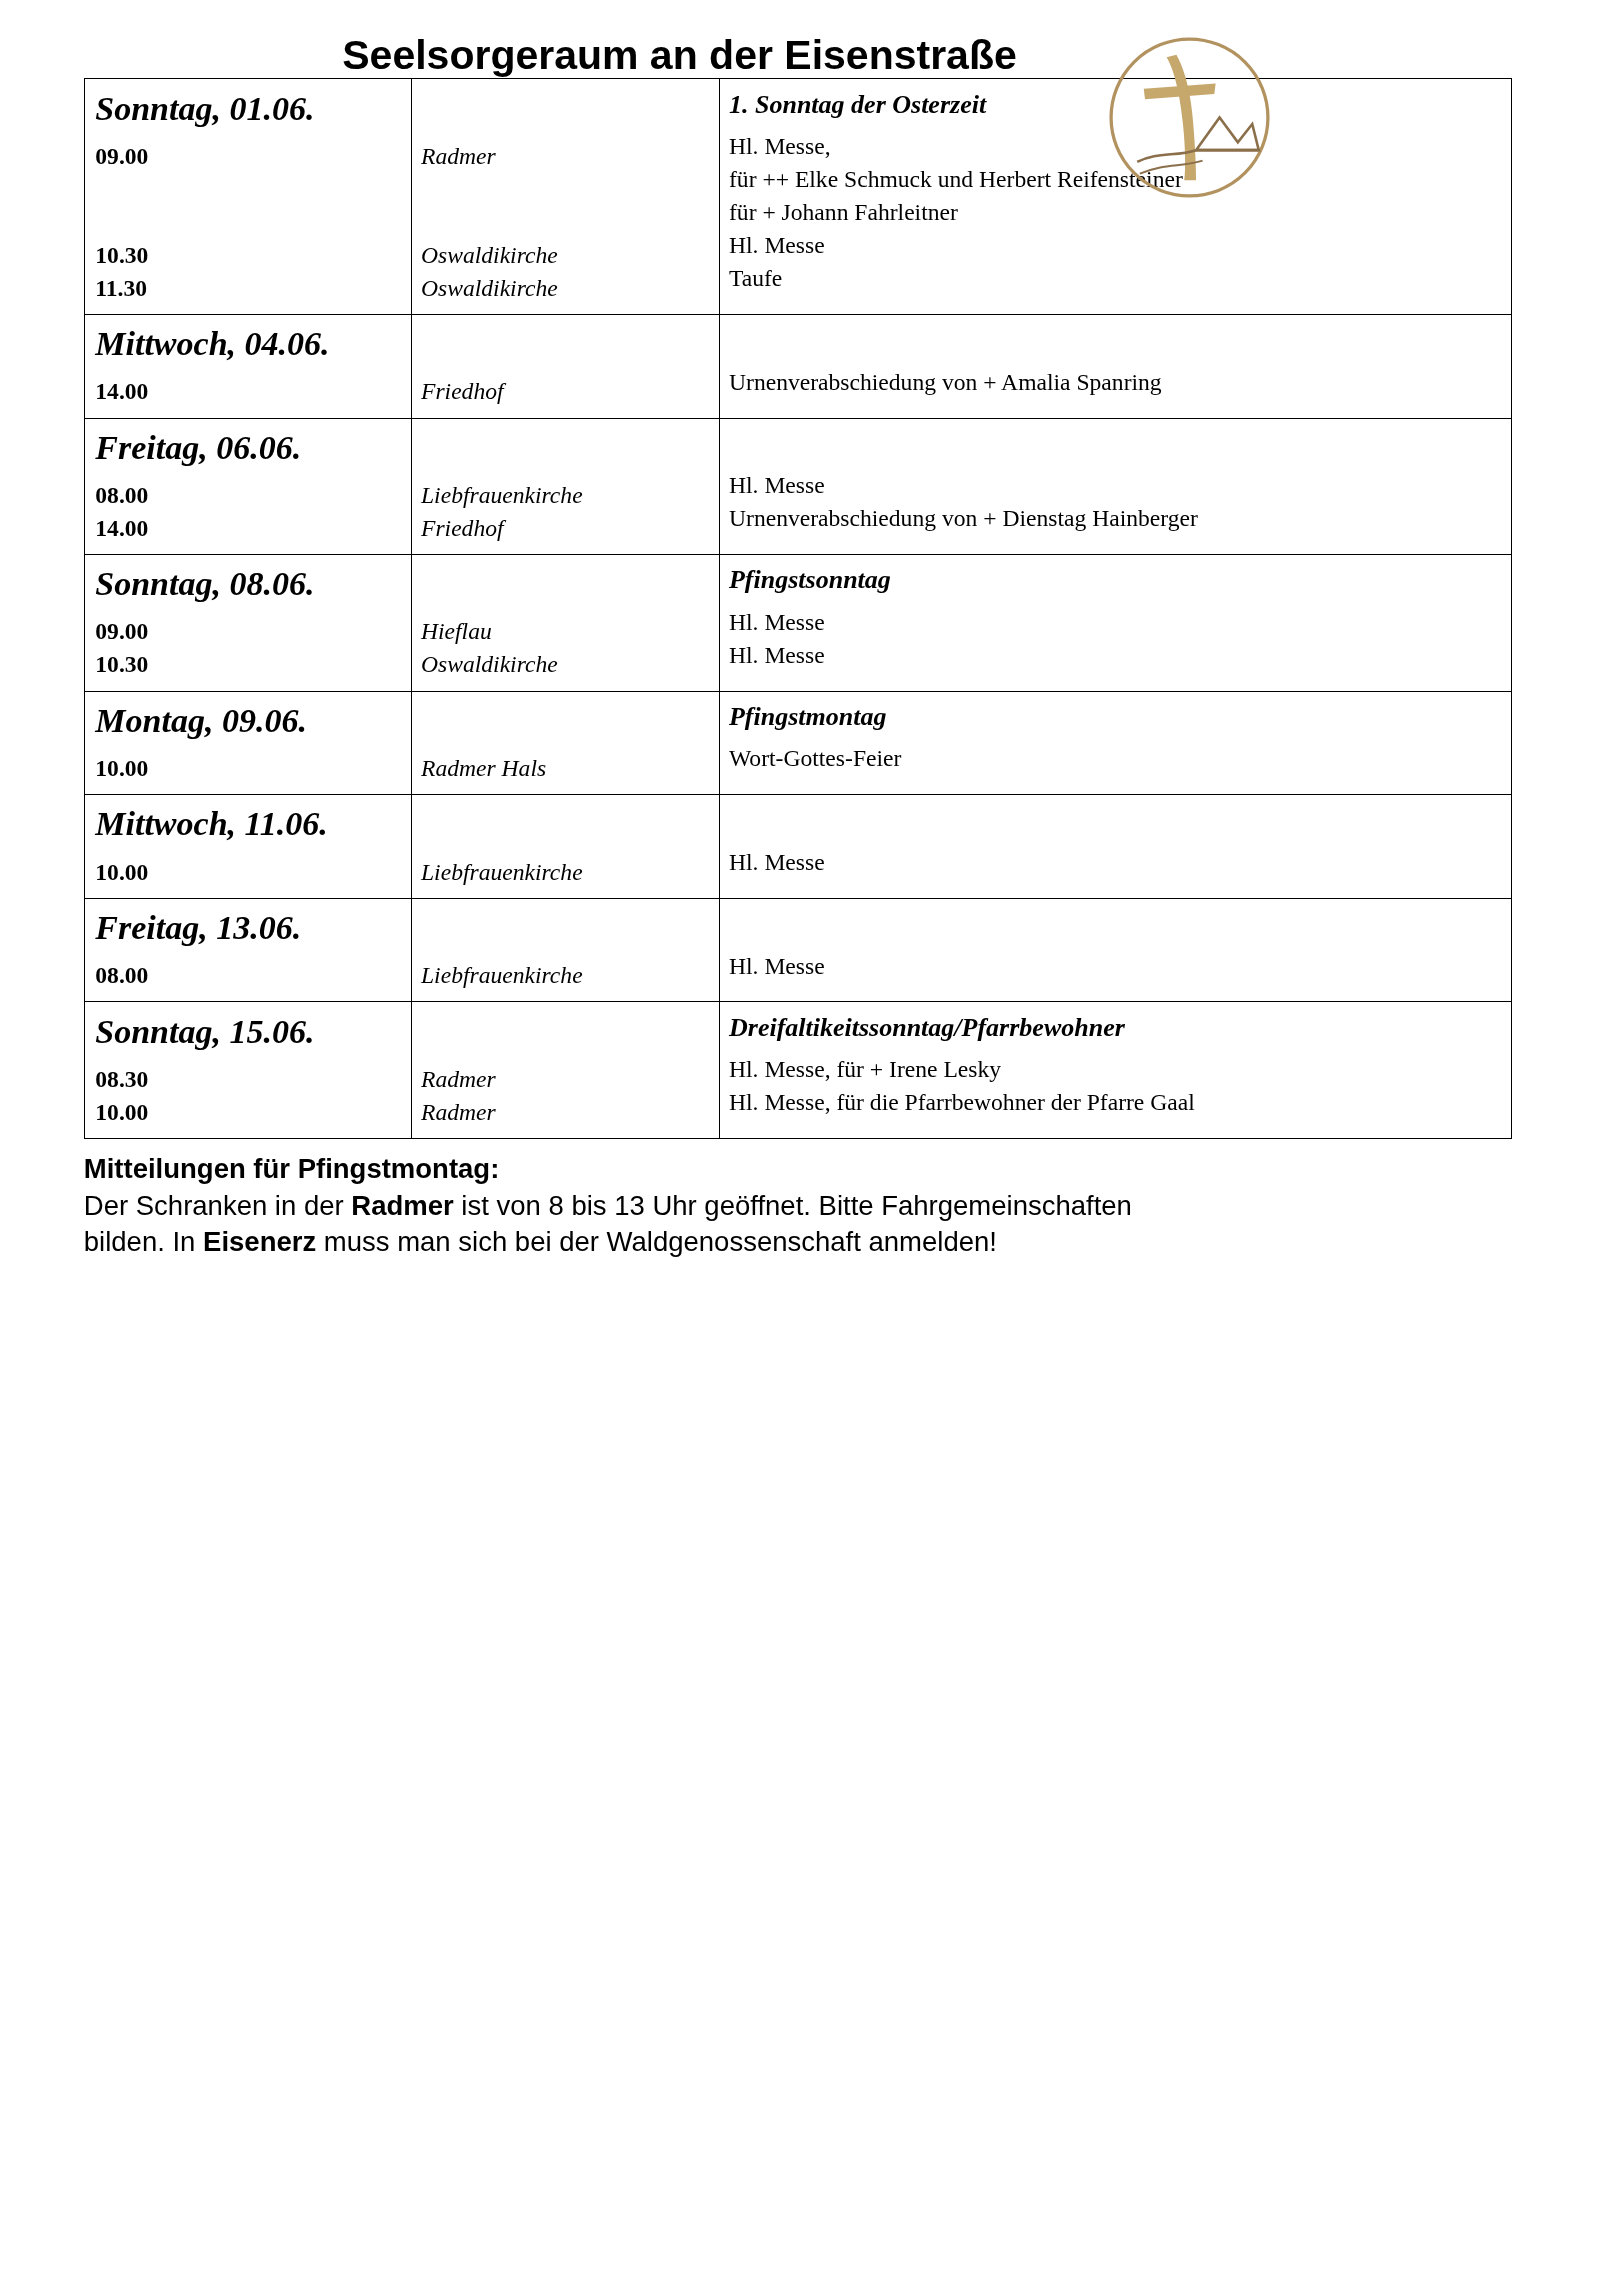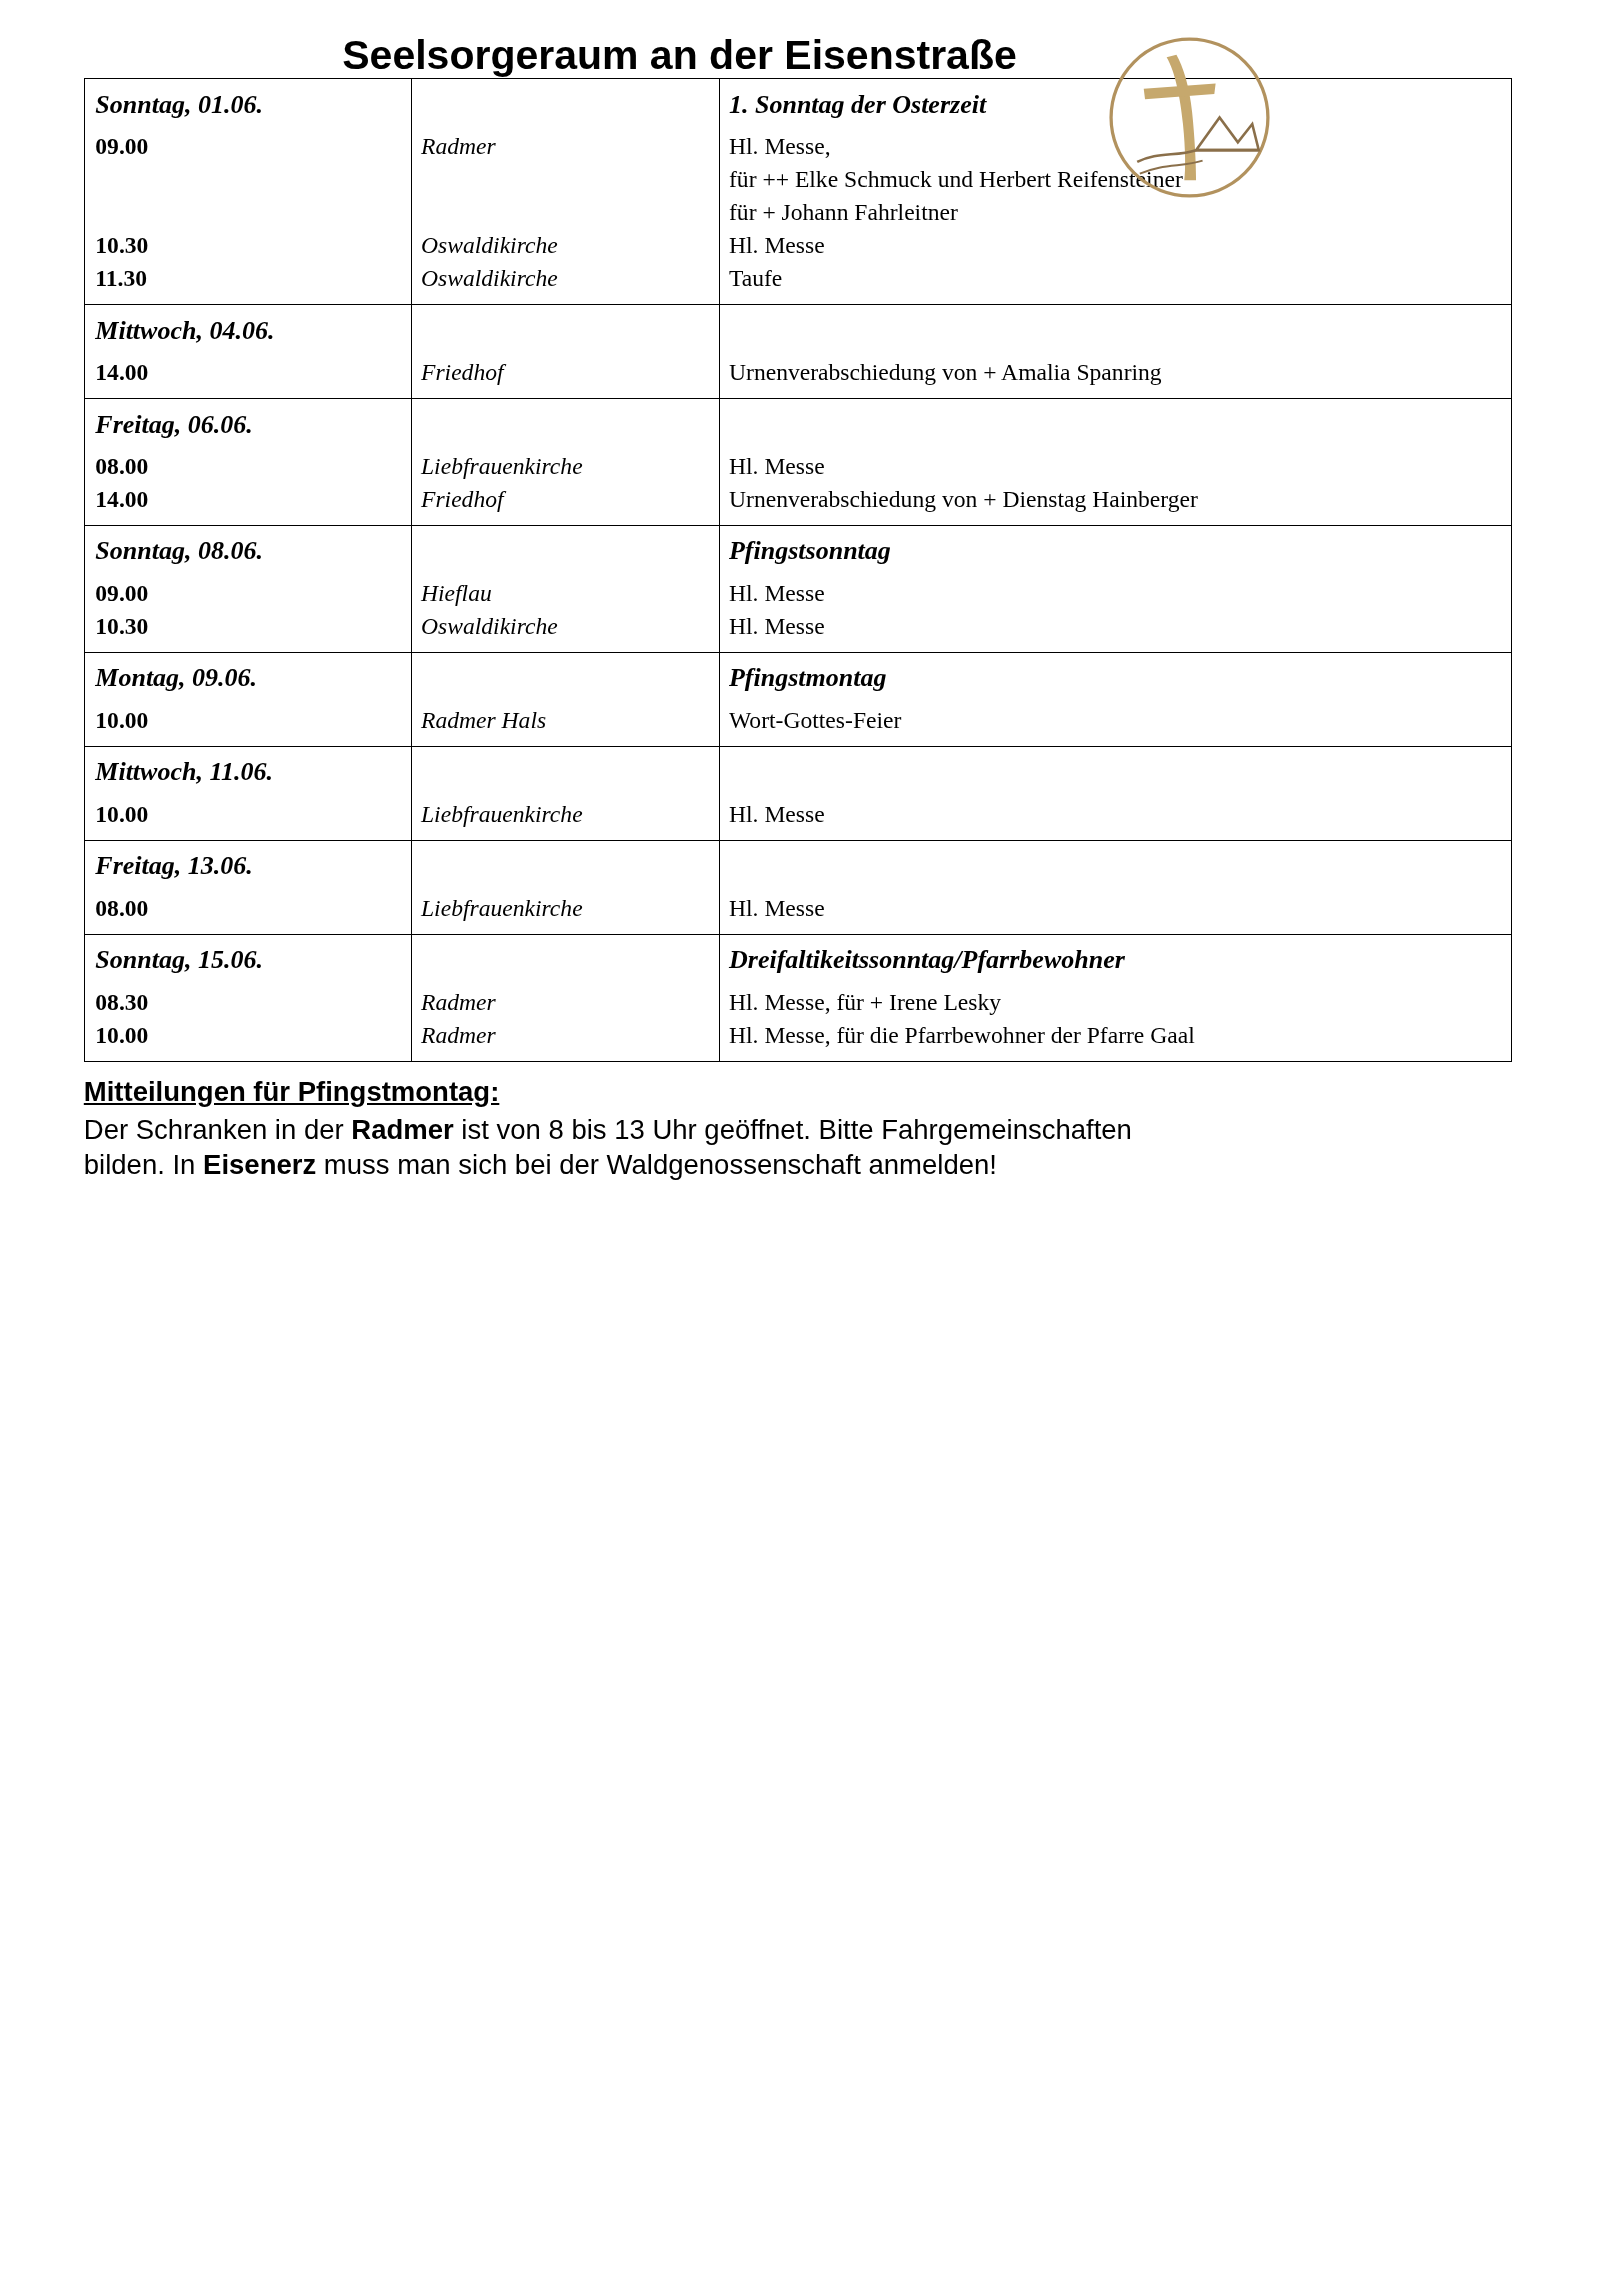--- a/index.html
+++ b/index.html
@@ -67,21 +67,21 @@
     vertical-align: top;
     padding: 0;
   }
   .col-time   { width: 327px; }
   .col-place  { width: 308px; }
   .col-desc   { width: 792px; }
 
   .dayhead {
     font-weight: bold;
     font-style: italic;
-    font-size: 26px;
+    font-size: 34px;
     line-height: 1.2;
     padding: 9.2px 0 3.9px 10.5px;
     white-space: nowrap;
   }
   .occasion {
     font-weight: bold;
     font-style: italic;
     font-size: 26px;
     line-height: 1.2;
     padding: 9.2px 0 3.9px 9.2px;
@@ -119,21 +119,20 @@
   
   .notes {
     font-family: "Liberation Sans", sans-serif;
     margin: 11.8px 0 0 11.8px;
     width: 1427px;
   }
   .notes-title {
     font-size: 27.5px;
     font-weight: bold;
     line-height: 1.28;
-    text-decoration: underline;
   }
   .notes-body {
     font-size: 27.5px;
     line-height: 1.3;
     margin-top: 2.6px;
   }
   .notes-body b { font-weight: bold; }
 </style>
 </head>
 <body>

